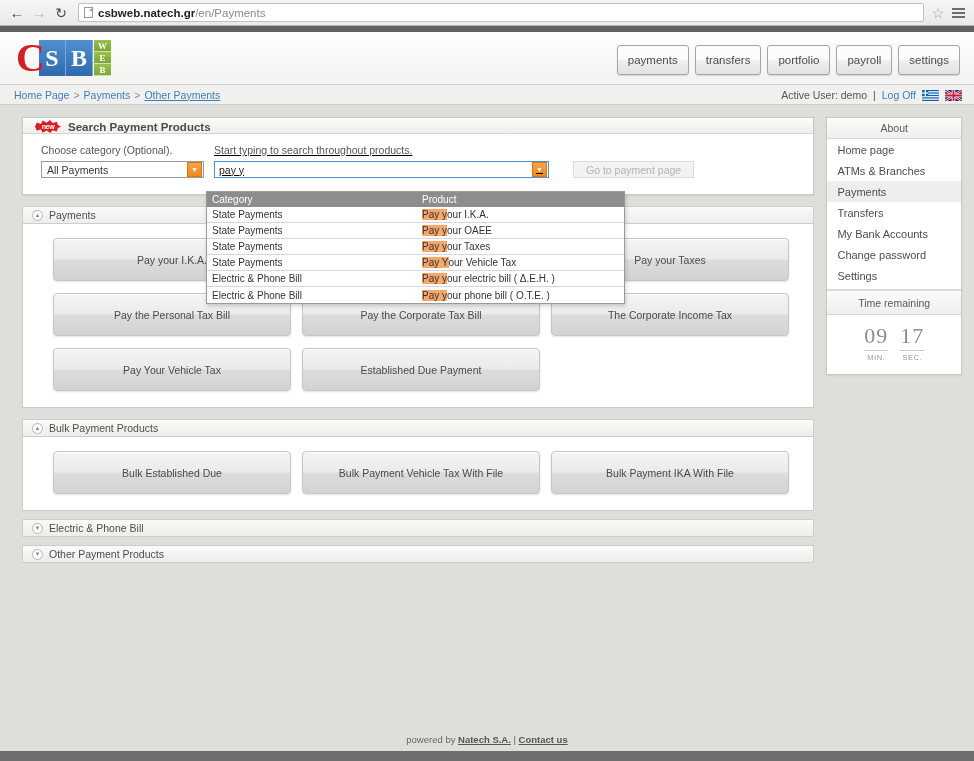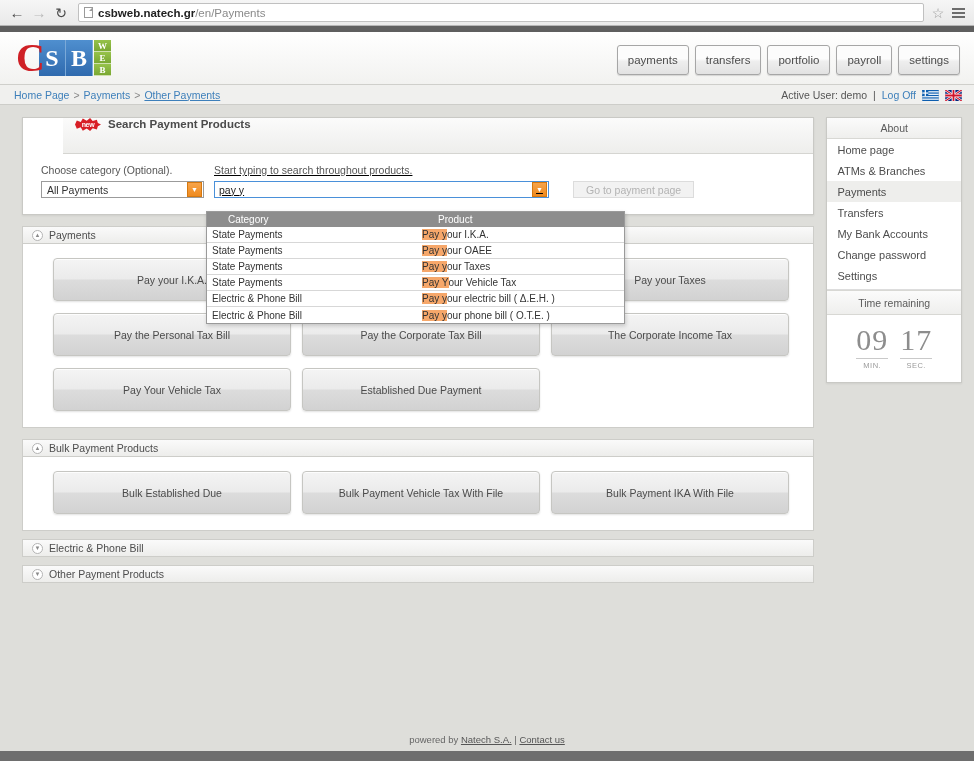--- a/index.html
+++ b/index.html
@@ -134,26 +134,26 @@
   .main-col { width: 795px; position: relative; }
   .side-col { width: 136px; }
 
   .panel {
     background: #fff;
     border: 1px solid #c9c9c5;
     box-shadow: 0 1px 2px rgba(0,0,0,0.07);
   }
 
   .panel-head {
-    height: 36px;
+    height: 16px;
     background: linear-gradient(#fbfbfb,#eeeeec);
     border-bottom: 1px solid #d5d5d1;
-    display: flex; align-items: flex-start;
+    display: flex; align-items: flex-end;
     padding: 0 12px;
-    font-size: 11.5px; color: #4b4b4b; font-weight: bold; margin-left: 40px;
+    font-size: 11.5px; color: #4b4b4b; font-weight: bold;
   }
   .new-badge {
     width: 26px; height: 13px; margin-right: 7px;
     background: #d81f26; color: #fff;
     font-size: 7px; font-weight: bold;
     display: flex; align-items: center; justify-content: center;
     border-radius: 2px;
     clip-path: polygon(0% 50%, 7% 20%, 22% 30%, 30% 4%, 45% 22%, 58% 0%, 68% 24%, 84% 14%, 88% 38%, 100% 50%, 88% 64%, 84% 88%, 68% 78%, 58% 100%, 45% 80%, 30% 98%, 22% 72%, 7% 82%);
     letter-spacing: -0.3px;
   }
@@ -194,21 +194,21 @@
     background: #fff;
     border: 1px solid #9a9a9a;
     z-index: 50;
     box-shadow: 1px 2px 4px rgba(0,0,0,0.18);
   }
   .ac-head {
     display: flex; height: 15px;
     background: #8d8d8d; color: #fff;
     font-size: 10px;
   }
-  .ac-head div { padding-left: 21px; display:flex; align-items:center; }
+  .ac-head div { padding-left: 5px; display:flex; align-items:center; }
   .ac-c1 { width: 210px; }
   .ac-c2 { flex: 1; }
   .ac-row {
     display: flex; height: 16px; font-size: 10px; color: #333;
     border-bottom: 1px solid #d7d7d7;
     background: #fff;
   }
   .ac-row:last-child { border-bottom: none; }
   .ac-row div { padding-left: 5px; display: flex; align-items: center; }
   .hl { background: #f6a76a; padding: 0 0px; }
@@ -271,34 +271,34 @@
     height: 25px; background: linear-gradient(#fbfbfb,#efefed);
     border-top: 1px solid #d8d8d4; border-bottom: 1px solid #d8d8d4;
     display: flex; align-items: center; justify-content: center;
     font-size: 10.5px; color: #5a5a5a;
   }
   .timer-body {
     padding: 8px 0 12px; display: flex; justify-content: center; gap: 12px;
   }
   .tunit { text-align: center; }
   .tnum {
-    font-size: 30px; color: #8d8d8d; font-family: "Liberation Serif", serif;
+    font-size: 22px; color: #8d8d8d; font-family: "Liberation Serif", serif;
     border-bottom: 1px solid #c9c9c9; padding-bottom: 1px; letter-spacing: 1px;
   }
   .tlab { font-size: 7.5px; color: #9a9a9a; margin-top: 2px; letter-spacing: .5px; }
 
   
   .footer {
     position: absolute; left: 0; bottom: 0; width: 974px;
   }
   .footer-text {
     text-align: center; font-size: 9.5px; color: #666;
     padding: 6px 0 6px;
   }
-  .footer-text a { color: #555; text-decoration: underline; }
+  .footer-text a { color: #555; text-decoration: underline; font-weight: bold; }
   .footer-bar { height: 10px; background: #6e6e6e; }
 </style>
 </head>
 <body>
 
 <div class="browser-bar">
   <div class="nav-btn">←</div>
   <div class="nav-btn disabled">→</div>
   <div class="nav-btn reload-btn">↻</div>
   <div class="url-box">

